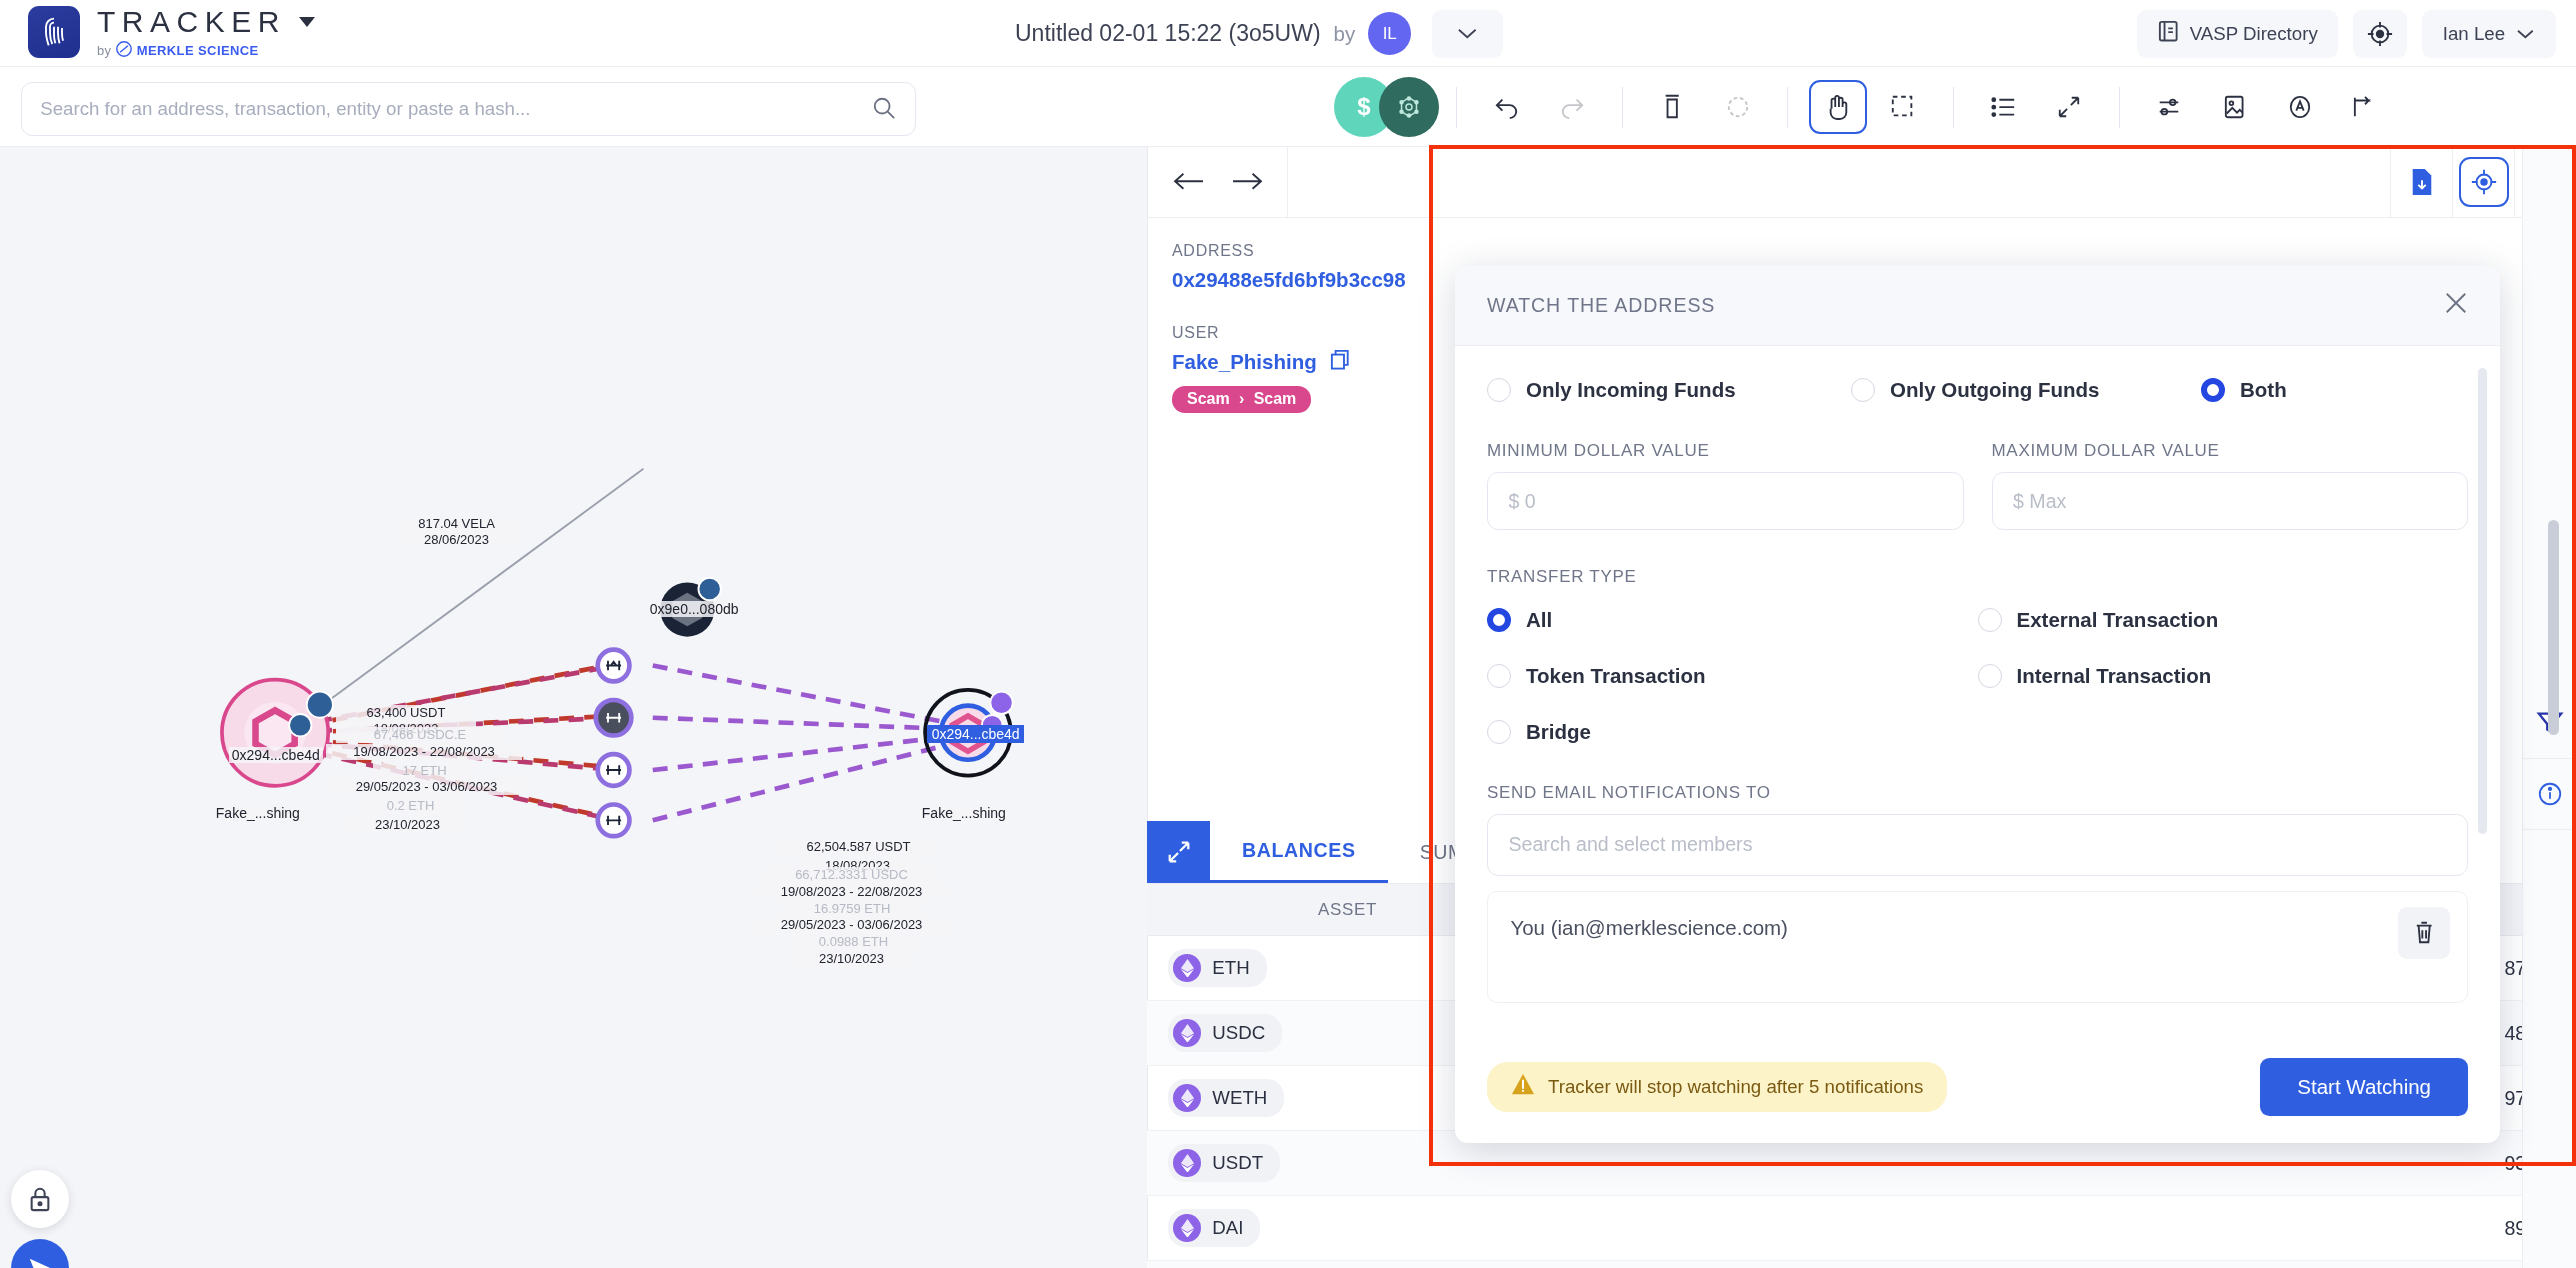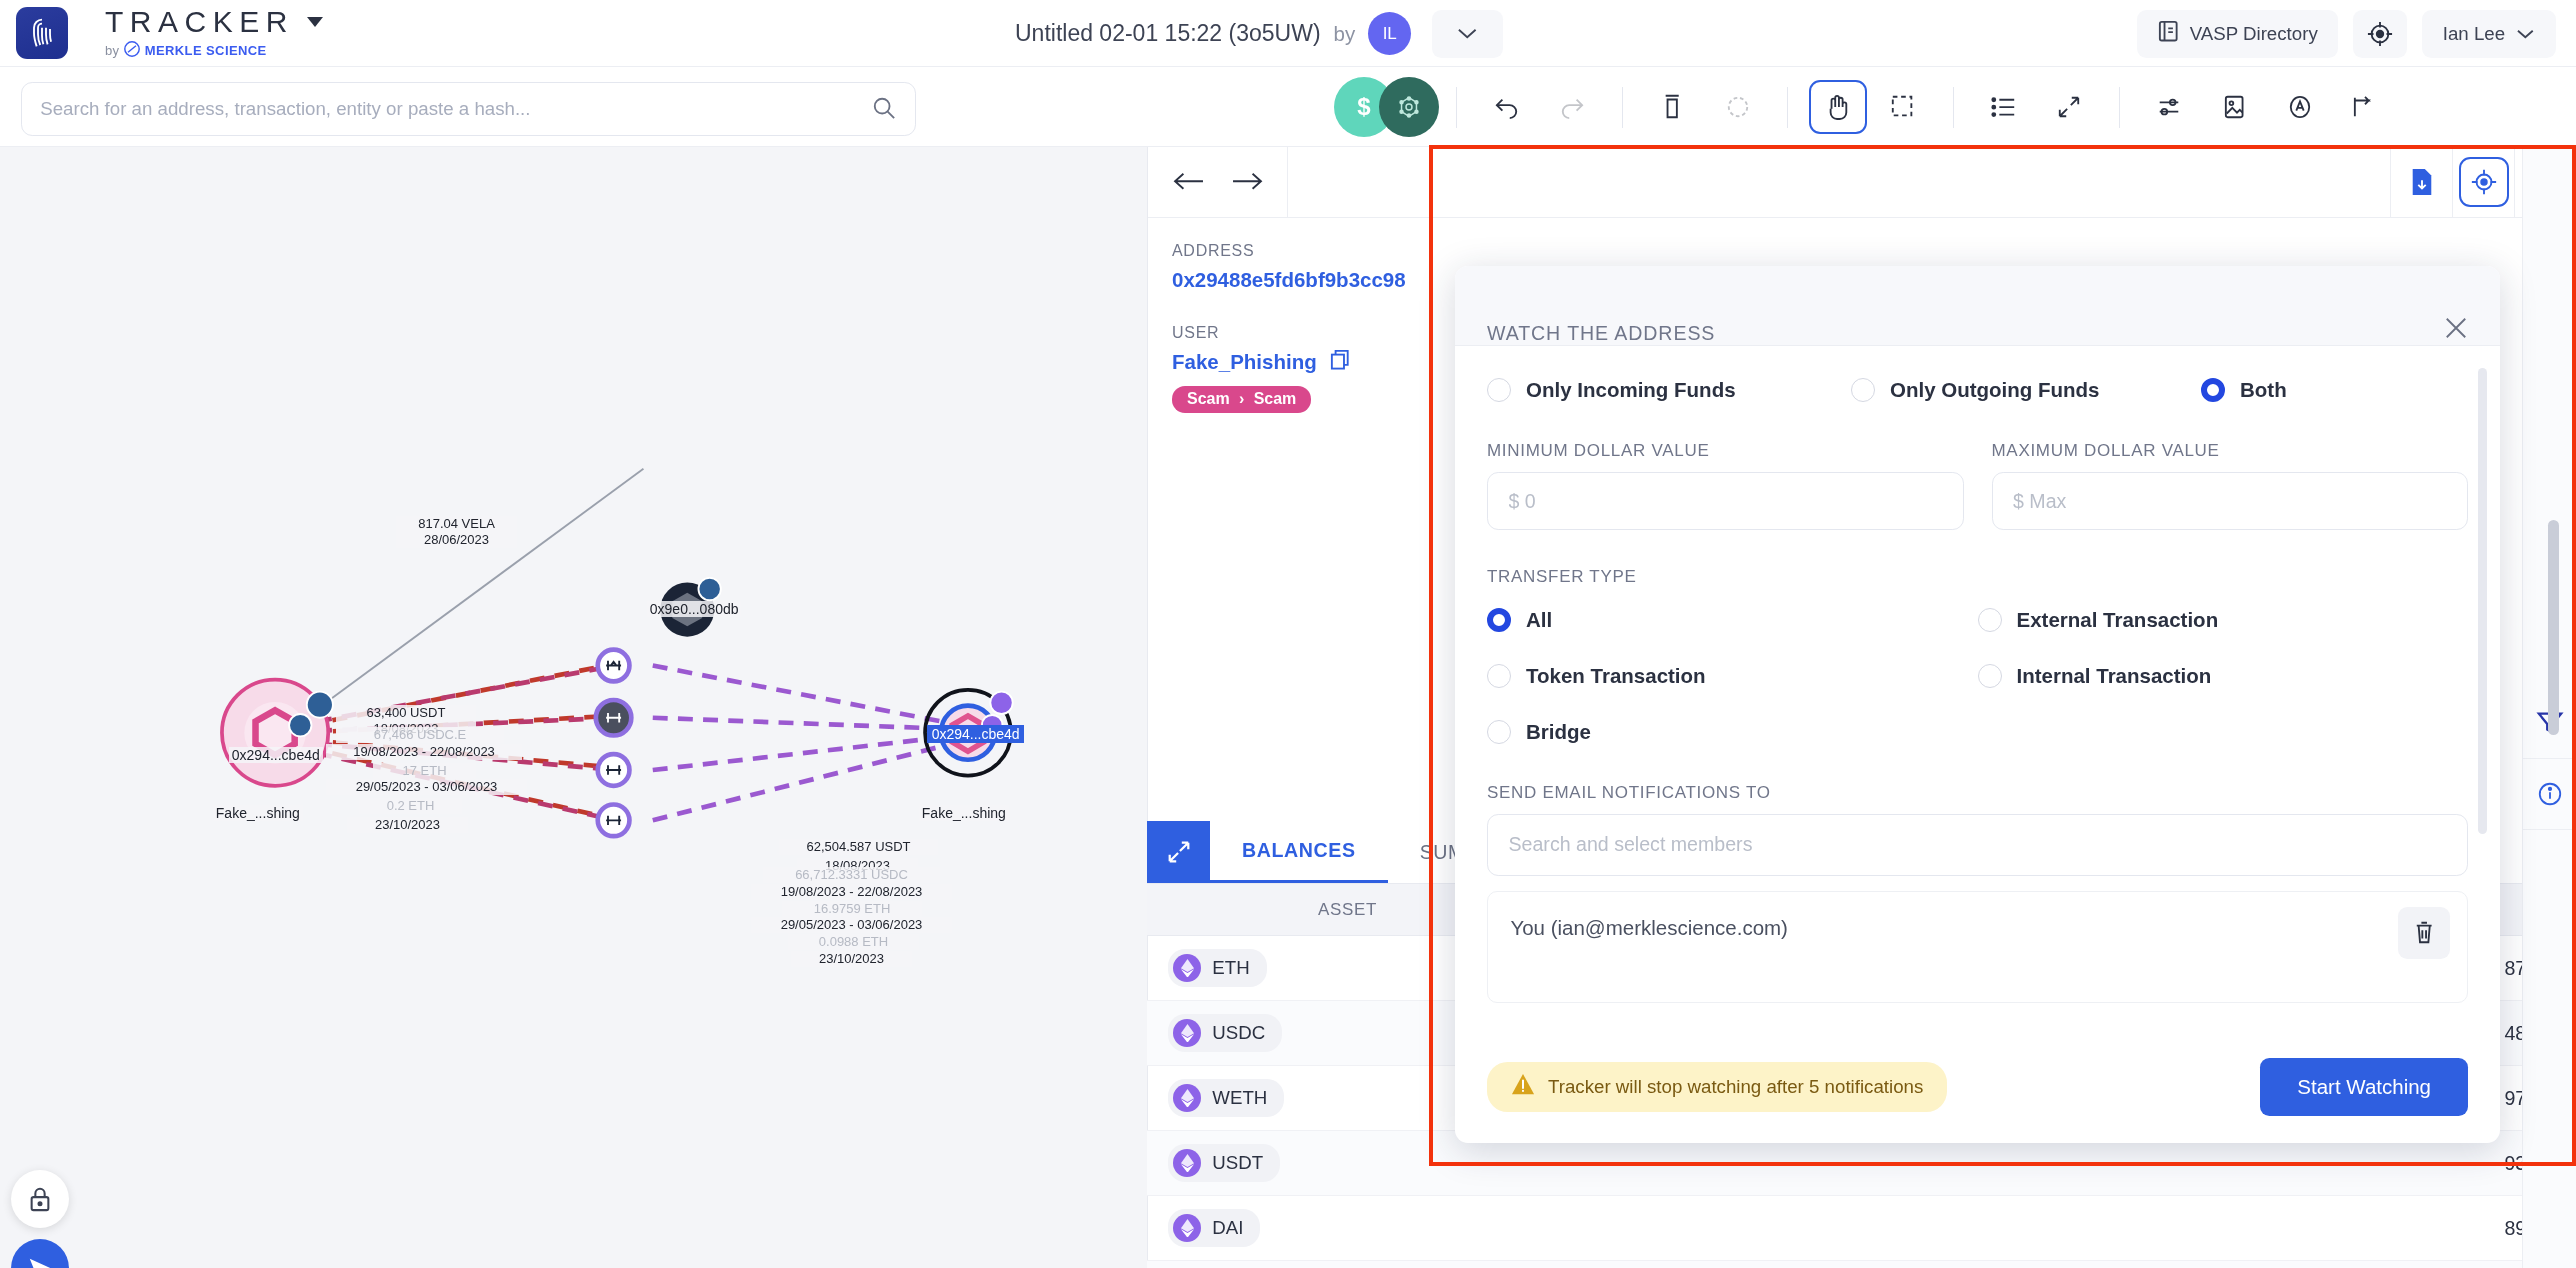--- a/index.html
+++ b/index.html
@@ -10,21 +10,21 @@
     overflow: hidden;
   }
   .app { position: relative; width: 2576px; height: 1268px; }
 
   
   .topbar {
     position: absolute; left: 0; top: 0; width: 2576px; height: 67px;
     background: #fff; display: flex; align-items: center;
     border-bottom: 0.9px solid #eceef3;
   }
-  .logo-wrap { display: flex; align-items: center; margin-left: 16px; gap: 20px; }
+  .logo-wrap { display: flex; align-items: flex-start; margin-left: 28px; }
   .logo-mark {
     width: 52px; height: 52px; border-radius: 11.2px;
     background: linear-gradient(160deg,#2b3c9e,#1e2f8f);
     display: flex; align-items: center; justify-content: center;
   }
   .logo-text { margin-left: 17px; }
   .logo-title {
     font-size: 30px; letter-spacing: 6.5px; color: #2b3141; font-weight: 400;
     line-height: 32px; display: flex; align-items: center;
   }
@@ -233,21 +233,21 @@
   }
 
   
   .modal {
     position: absolute; left: 1455px; top: 266px; width: 1045px; height: 877px;
     background: #fff; border-radius: 13px; box-shadow: 0 7.5px 37px rgba(30,40,70,.18);
     z-index: 50; display: flex; flex-direction: column; overflow: hidden;
   }
   .modal-head {
     height: 80px; background: #f7f8fb; border-bottom: 0.9px solid #eceef3;
-    display: flex; align-items: flex-end; padding: 0 32px;
+    display: flex; align-items: center; padding: 0 32px;
   }
   .modal-title {
     flex: 1; font-size: 19.6px; color: #70768a; letter-spacing: 0.9px;
   }
   .modal-close { font-size: 28px; color: #6b7183; line-height: 1; }
   .modal-scroll { flex: 1; position: relative; padding: 32px 32px 0 32px; overflow: hidden; }
   .modal-track {
     position: absolute; right: 13px; top: 22.4px; width: 9.3px; height: 466px;
     background: #e6e8ef; border-radius: 4.7px;
   }

